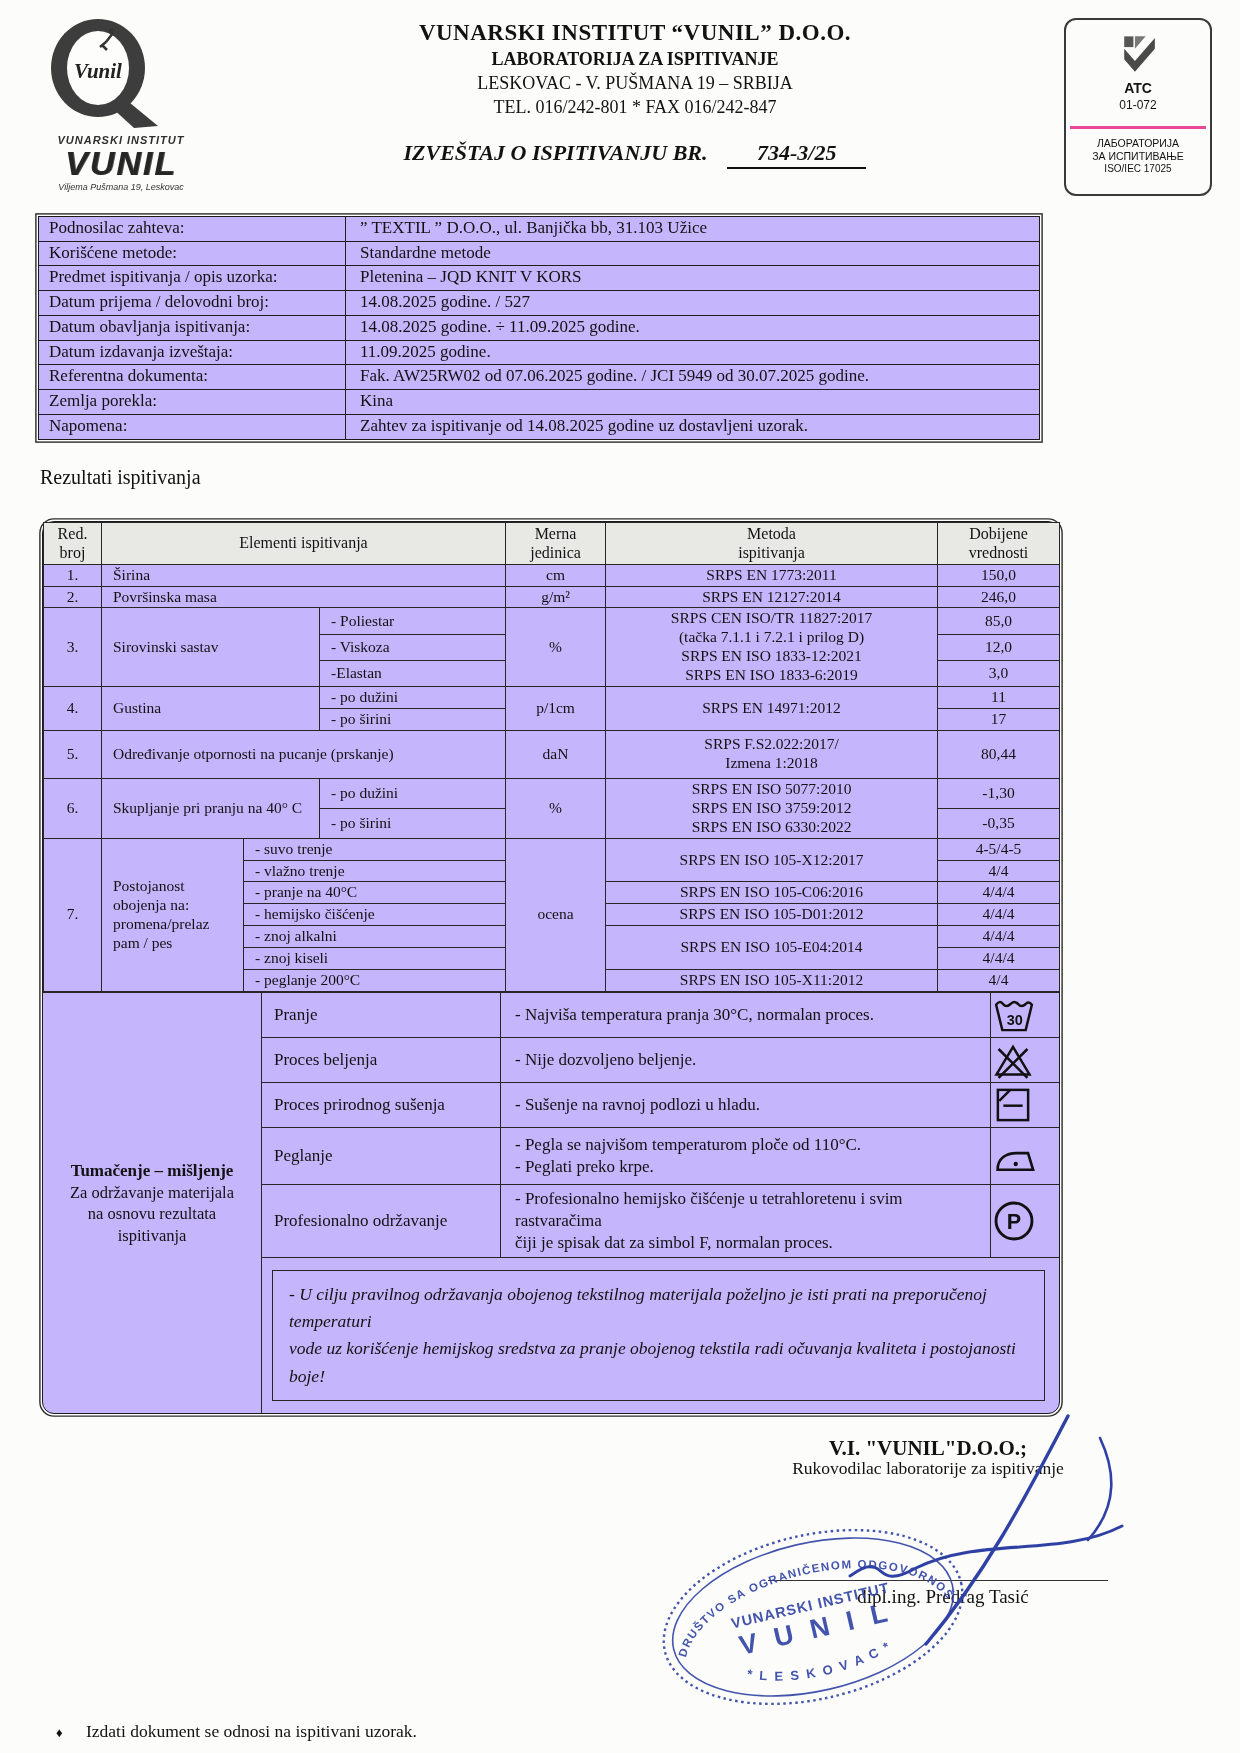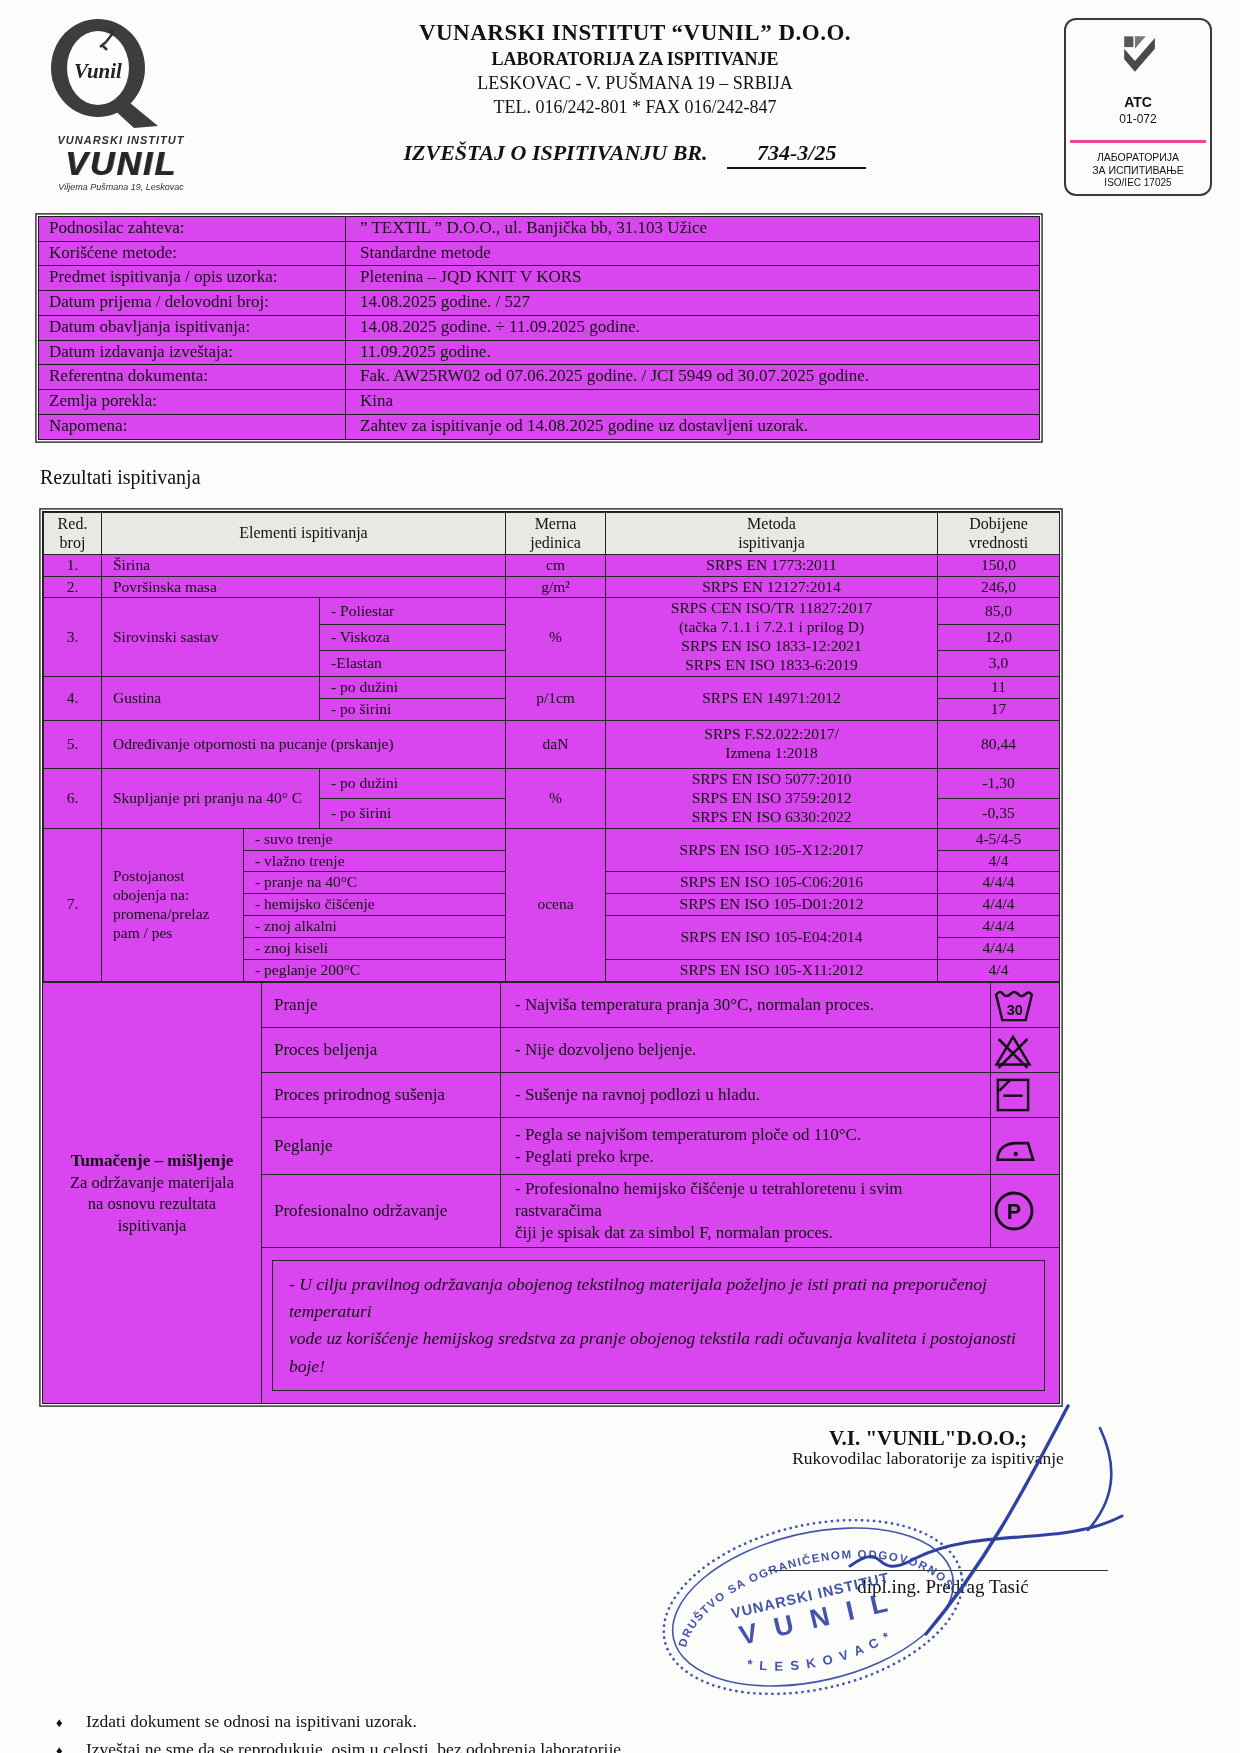--- a/index.html
+++ b/index.html
@@ -20,35 +20,35 @@
              text-shadow:1px 0 #555;}
   .logo-cap3{font-size:9px;font-style:italic;color:#333;margin-top:2px;}
   .center-block{flex:1;text-align:center;padding-top:4px;}
   .company{font-size:23px;font-weight:bold;letter-spacing:.5px;}
   .lab{font-size:18px;font-weight:bold;margin-top:3px;}
   .addr,.phone{font-size:18px;margin-top:3px;}
   .title-row{margin-top:22px;font-size:22px;font-weight:bold;font-style:italic;}
   .report-no{display:inline-block;border-bottom:2px solid #111;padding:0 30px 1px 30px;margin-left:14px;}
   .badge{width:136px;height:158px;border:2px solid #3a3a3a;border-radius:12px;margin-top:2px;
          padding:10px 4px 6px 4px;text-align:center;font-family:"Liberation Sans","DejaVu Sans",sans-serif;}
-  .badge-name{font-size:14px;font-weight:bold;margin-top:16px;}
+  .badge-name{font-size:14px;font-weight:bold;margin-top:2px;}
   .badge-code{font-size:12px;margin-top:2px;}
   .badge-small{font-size:10.5px;line-height:1.25;margin-top:14px;border-top:3px solid #ec4899;padding-top:8px;}
   .badge-small .iso{font-size:10px;}
   
-  .dframe{border:1.6px solid #1c1c1c;box-shadow:0 0 0 1.4px #fff,0 0 0 2.8px #2a2a2a;background:#d946ef;}
+  .dframe{border:1.6px solid #1c1c1c;box-shadow:0 0 0 1.4px #fff,0 0 0 2.8px #2a2a2a;background:#c4b5fd;}
   
   .info-table{margin:20px 0 0 38px;width:1000px;}
   .info-row{display:flex;border-top:1.4px solid #1e1e1e;font-size:17px;line-height:1.22;}
   .info-row:first-child{border-top:none;}
   .info-label{width:288px;border-right:1.4px solid #1e1e1e;padding:1px 8px 2px 10px;}
   .info-value{flex:1;padding:1px 8px 2px 14px;}
   
   .section-title{margin:26px 0 0 40px;font-size:20px;}
-  .outer{margin:22px 0 0 42px;width:1016px;}
+  .outer{margin:32px 0 0 42px;width:1016px;border-radius:12px;}
   table.rtable{border-collapse:collapse;width:100%;font-size:15.5px;table-layout:fixed;}
   .rtable td,.rtable th{border:1.4px solid #262626;padding:1px 5px;text-align:center;vertical-align:middle;
                         font-weight:normal;line-height:1.22;overflow:hidden;}
   .rtable th{background:#e8e8e4;font-size:16px;}
   .tl{text-align:left !important;padding-left:11px !important;}
   .pre{white-space:pre-line;}
   
   .care{display:flex;border-top:1.4px solid #262626;font-size:17px;}
   .care-left{width:206px;border-right:1.4px solid #262626;display:flex;flex-direction:column;
              align-items:center;justify-content:center;text-align:center;padding:6px;line-height:1.3;}

